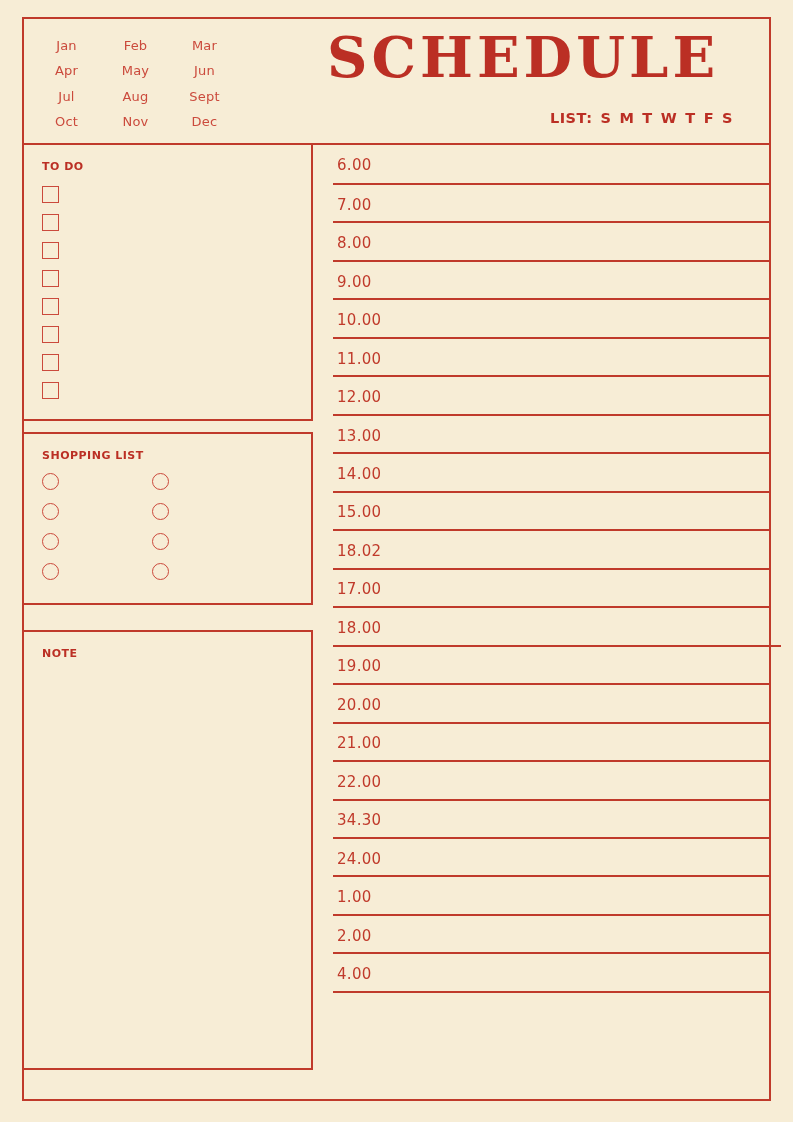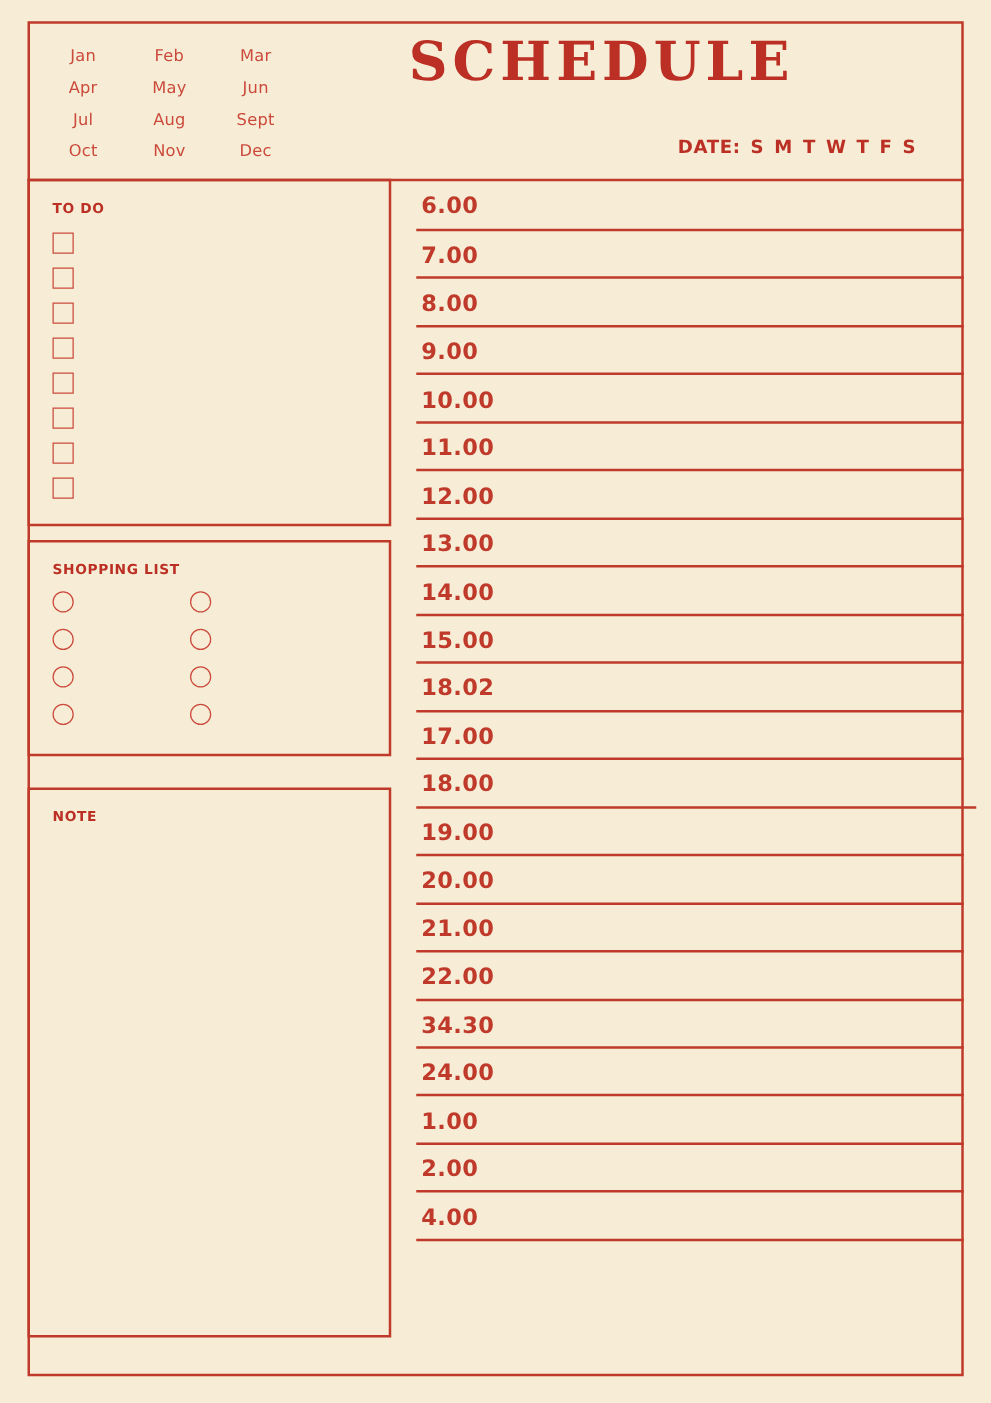--- a/index.html
+++ b/index.html
@@ -30,21 +30,21 @@
     position:absolute;left:32px;top:33px;
     display:grid;grid-template-columns:69px 69px 69px;
     text-align:center;font-size:13px;line-height:25.4px;
     color:var(--red-soft);letter-spacing:.2px;
   }
   .month{cursor:pointer;}
   
   .title{
     position:absolute;left:327px;top:29px;width:424px;
     font-family:"DejaVu Serif","Liberation Serif",serif;
-    font-weight:bold;font-size:43px;line-height:1;
+    font-weight:bold;font-size:56px;line-height:1;
     letter-spacing:4px;color:var(--red-title);
     white-space:nowrap;
   }
   
   .date-row{
     position:absolute;top:110px;right:60px;
     font-weight:bold;font-size:14.5px;letter-spacing:.5px;
     color:var(--red-title);white-space:nowrap;
   }
   .date-row .day{margin-left:8px;}
@@ -80,21 +80,21 @@
     position:relative;height:38.47px;
     border-bottom:2px solid var(--red);
     display:flex;align-items:center;
     padding:3px 0 0 4px;
   }
   .time-row:first-child{height:42px;}
   .time-row.overshoot::after{
     content:"";position:absolute;right:-10px;bottom:-2px;
     width:10px;height:2px;background:var(--red);
   }
-  .time-label{font-weight:bold;font-size:18px;letter-spacing:.3px;}
+  .time-label{font-weight:normal;font-size:15px;letter-spacing:.3px;}
 </style>
 </head>
 <body>
 
 <div class="page">
   <div class="page-border"></div>
 
   <div class="months">
       <span class="month">Jan</span>
       <span class="month">Feb</span>
@@ -106,21 +106,21 @@
       <span class="month">Aug</span>
       <span class="month">Sept</span>
       <span class="month">Oct</span>
       <span class="month">Nov</span>
       <span class="month">Dec</span>
     </div>
 
   <h1 class="title">SCHEDULE</h1>
 
   <div class="date-row">
-    <span>DATE:</span><span id="weekdays"><span class="day">S</span><span class="day">M</span><span class="day">T</span><span class="day">W</span><span class="day">T</span><span class="day">F</span><span class="day">S</span></span>
+    <span>LIST:</span><span id="weekdays"><span class="day">S</span><span class="day">M</span><span class="day">T</span><span class="day">W</span><span class="day">T</span><span class="day">F</span><span class="day">S</span></span>
   </div>
 
   <div class="header-rule"></div>
 
   <section class="box box-todo">
     <h2>TO DO</h2>
     <div class="checkboxes">
         <div class="checkbox"></div>
         <div class="checkbox"></div>
         <div class="checkbox"></div>

